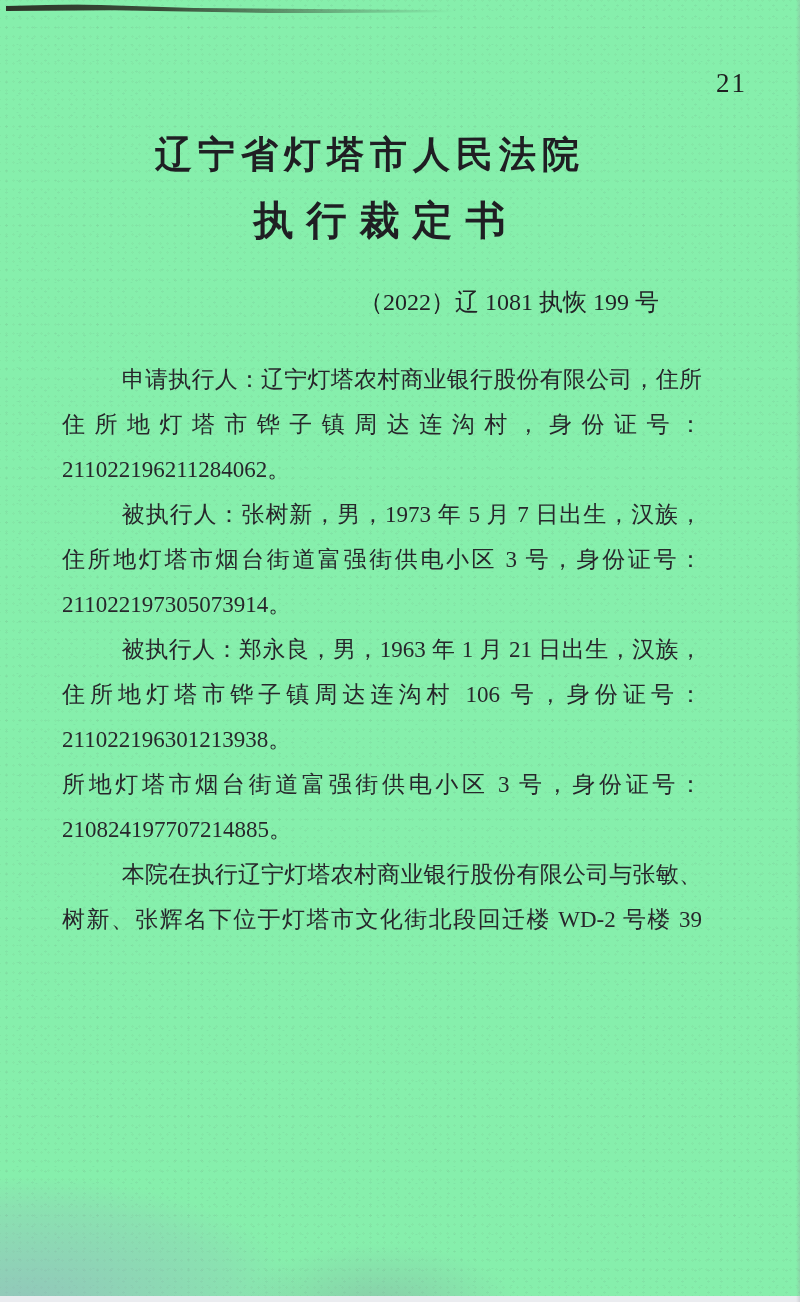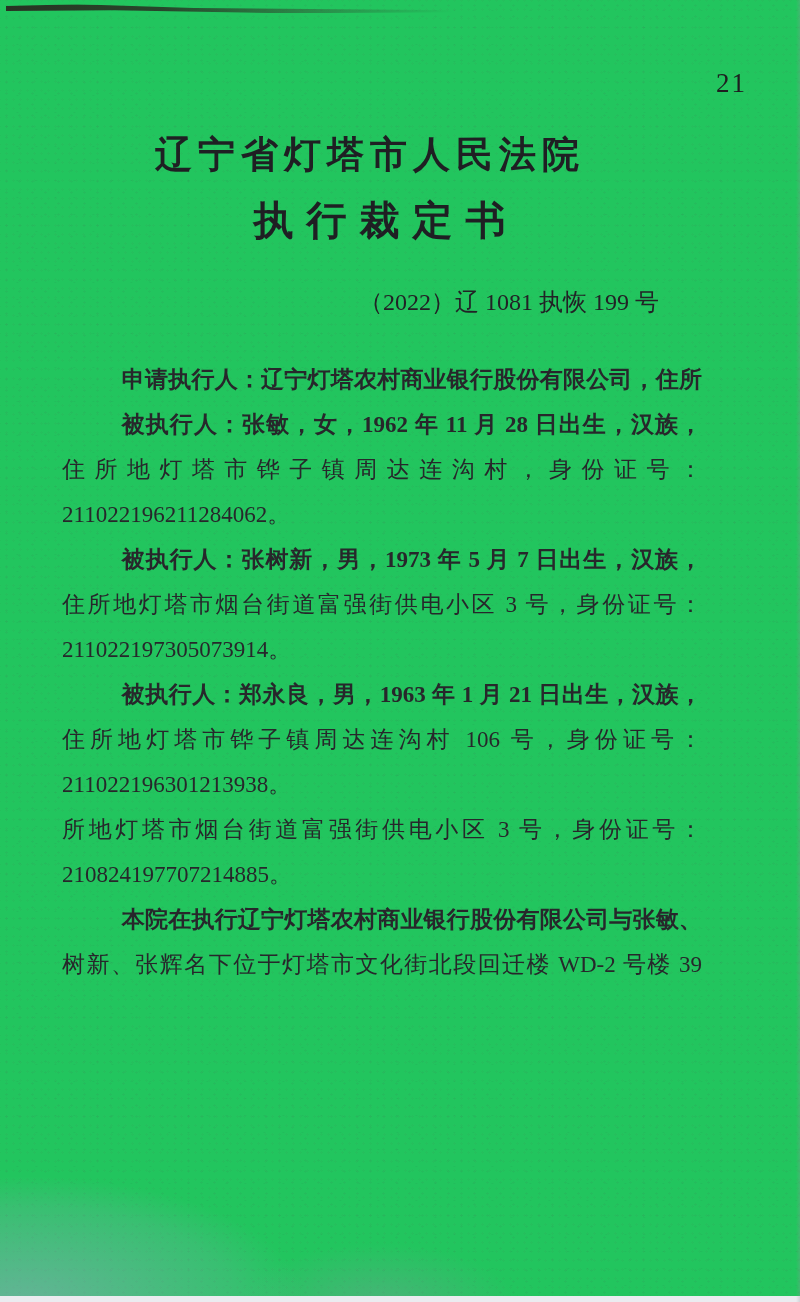--- a/index.html
+++ b/index.html
@@ -5,21 +5,21 @@
   html, body { margin: 0; padding: 0; }
   body {
     width: 800px; height: 1302px;
     background: #ededf0;
     overflow: hidden;
     font-family: "Liberation Serif", "DejaVu Serif", serif;
   }
   .paper {
     position: relative;
     width: 800px; height: 1302px;
-    background: #22c55e;
+    background: #86efac;
     color: #26262a;
     overflow: hidden;
   }
   
   .noise {
     position: absolute; inset: 0;
     background-image:
       radial-gradient(rgba(70,70,80,0.07) 1px, transparent 1.4px),
       radial-gradient(rgba(95,85,75,0.05) 1px, transparent 1.3px),
       radial-gradient(rgba(50,50,60,0.06) 0.8px, transparent 1.1px);
@@ -53,21 +53,21 @@
   }
   .case-number {
     position: absolute; top: 286px; right: 141px;
     font-size: 24px; color: #222226; white-space: nowrap;
   }
   .body-text {
     position: absolute; left: 62px; top: 357px; width: 640px;
     font-size: 23px; line-height: 45px; color: #27272b;
   }
   .line { text-align: justify; text-align-last: justify; }
-  .line.first { text-indent: 2.6em; font-weight: bold; }
+  .line.first { text-indent: 2.6em; }
   .line.end { text-align-last: left; }
   
   .tint-bl {
     position: absolute; left: 0; bottom: 0; width: 300px; height: 150px;
     background: radial-gradient(ellipse 120% 110% at 8% 102%,
       rgba(156,166,198,0.55), rgba(156,166,198,0.18) 60%, rgba(156,166,198,0) 78%);
     pointer-events: none;
   }
   .smudge {
     position: absolute; left: 230px; bottom: 0; width: 330px; height: 90px;
@@ -95,21 +95,20 @@
   <div class="page-number">21</div>
   <div class="court-name">辽宁省灯塔市人民法院</div>
   <div class="doc-title">执行裁定书</div>
   <div class="case-number">（2022）辽 1081 执恢 199 号</div>
 
   <div class="body-text" id="doc-body">
       <div>
         <div class="line first">申请执行人：辽宁灯塔农村商业银行股份有限公司，住所</div>
       </div>
       <div>
-        <div class="line first">被执行人：张敏，女，1962 年 11 月 28 日出生，汉族，</div>
         <div class="line">住所地灯塔市铧子镇周达连沟村，身份证号：</div>
         <div class="line end">211022196211284062。</div>
       </div>
       <div>
         <div class="line first">被执行人：张树新，男，1973 年 5 月 7 日出生，汉族，</div>
         <div class="line">住所地灯塔市烟台街道富强街供电小区 3 号，身份证号：</div>
         <div class="line end">211022197305073914。</div>
       </div>
       <div>
         <div class="line first">被执行人：郑永良，男，1963 年 1 月 21 日出生，汉族，</div>

